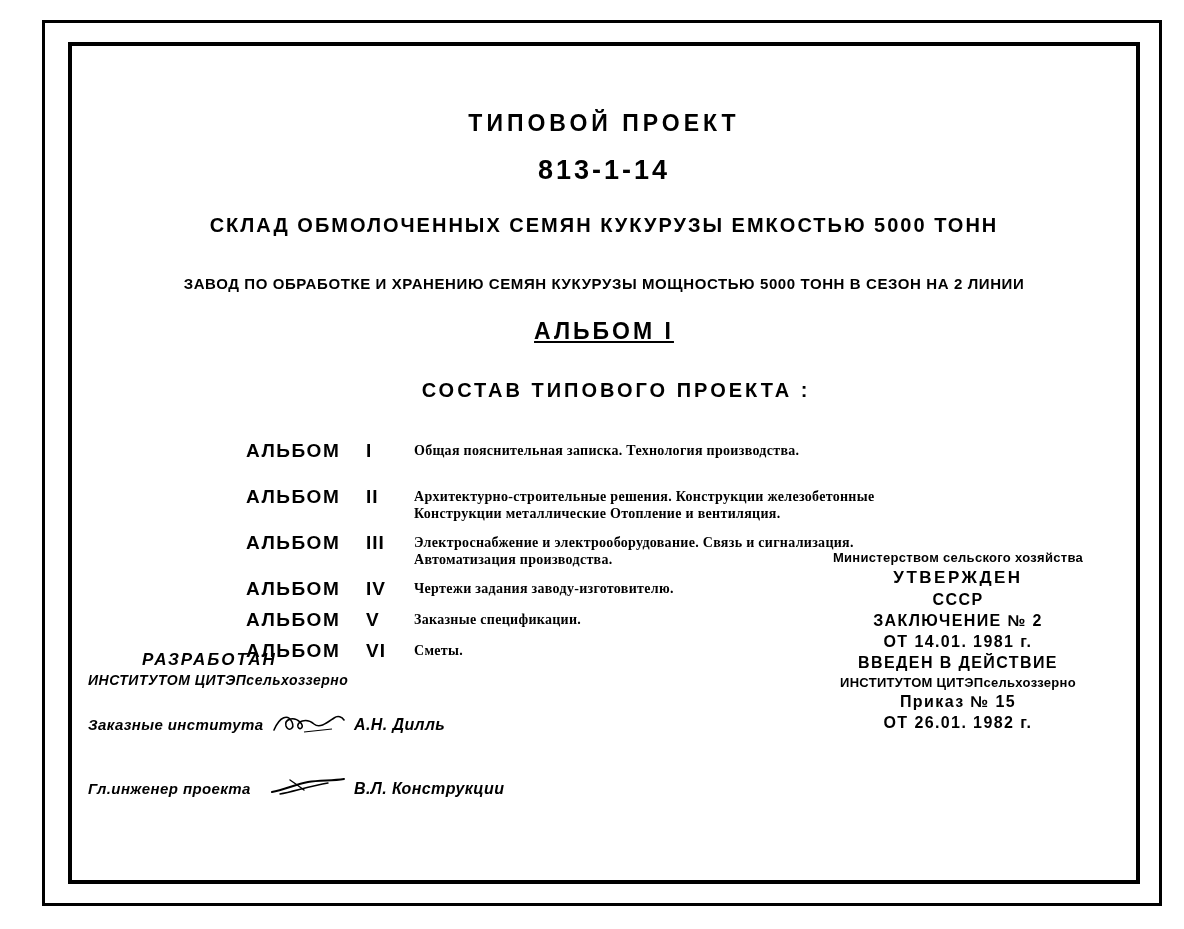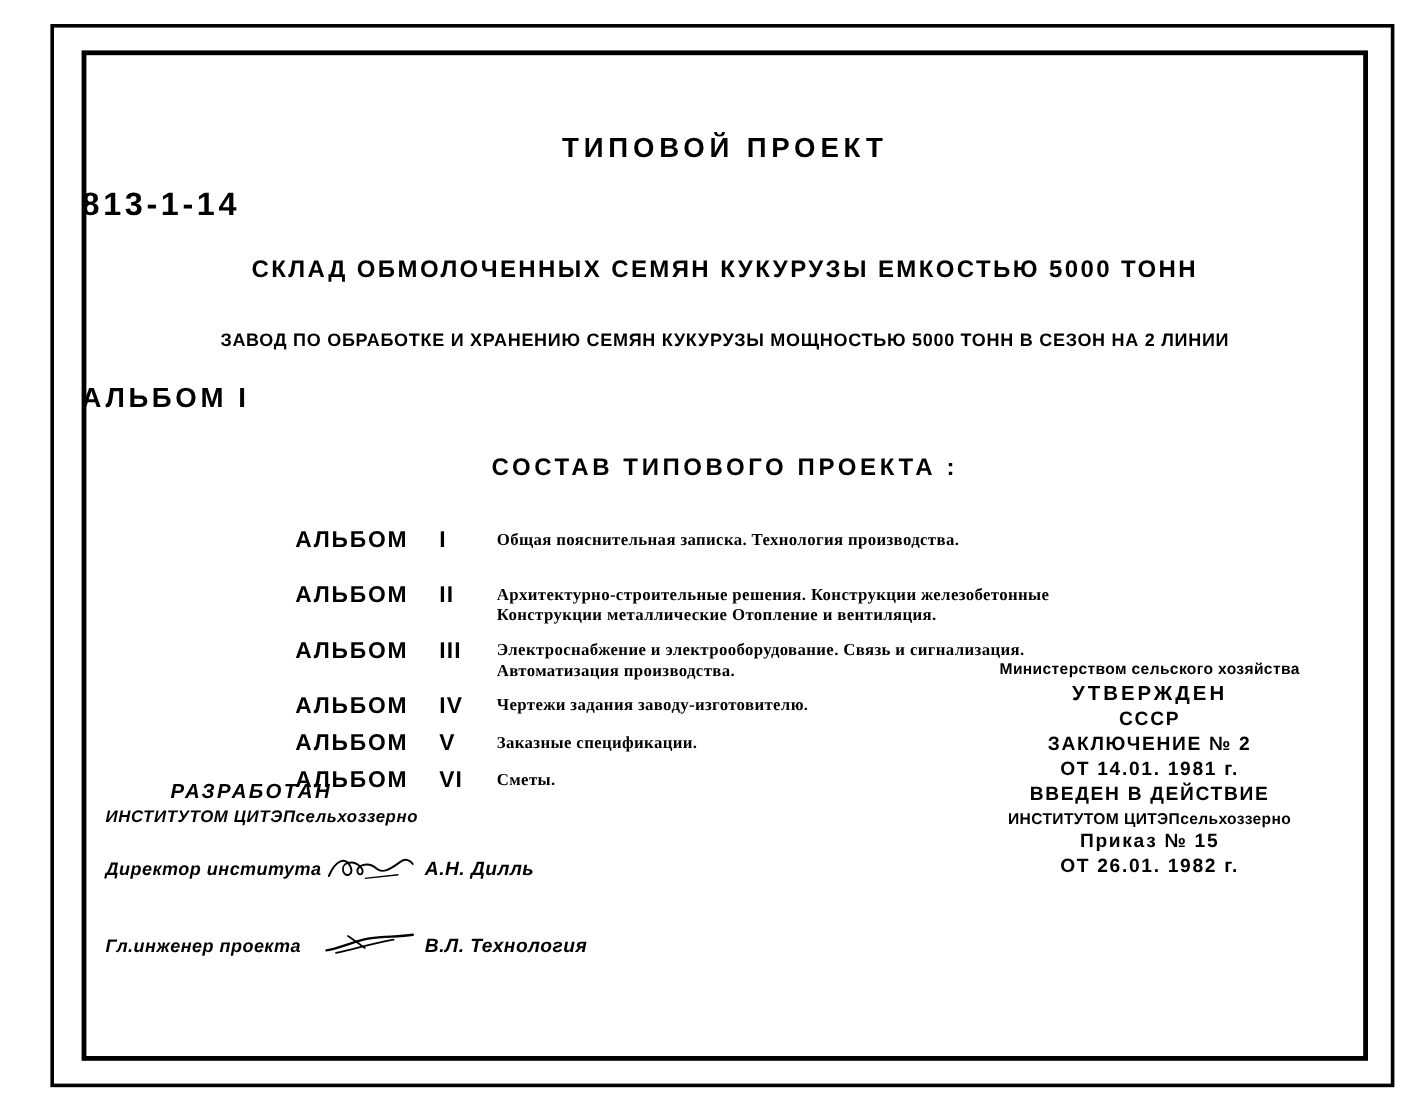--- a/index.html
+++ b/index.html
@@ -63,21 +63,21 @@
     top: 68px;
     width: 100%;
     text-align: center;
     font-size: 23px;
     letter-spacing: 4px;
   }
   .title2 {
     position: absolute;
     top: 113px;
     width: 100%;
-    text-align: left;
+    text-align: center;
     font-size: 27px;
     letter-spacing: 3px;
   }
   .title3 {
     position: absolute;
     top: 172px;
     width: 100%;
     text-align: center;
     font-size: 20px;
     letter-spacing: 2px;
@@ -87,30 +87,33 @@
     top: 233px;
     width: 100%;
     text-align: center;
     font-size: 15px;
     letter-spacing: 0.6px;
   }
   .album-line {
     position: absolute;
     top: 276px;
     width: 100%;
+    text-align: center;
     font-size: 23px;
     letter-spacing: 3px;
+    text-decoration: underline;
   }
   .compose-line {
     position: absolute;
     top: 337px;
     width: 100%;
     text-align: center;
     font-size: 20px;
     letter-spacing: 3px;
+    padding-left: 12px;
   }
 
   
   .album-list {
     position: absolute;
     left: 178px;
     top: 398px;
     width: 640px;
   }
   .album-row {
@@ -272,40 +275,40 @@
         </div>
       </div>
 
     </div>
 
     <div class="dev-block">
       <div class="tl dev-title">РАЗРАБОТАН</div>
       <div class="tl dev-sub">ИНСТИТУТОМ   ЦИТЭПсельхоззерно</div>
 
       <div class="sig-row">
-        <div class="tl sig-label">Директор института</div>
+        <div class="tl sig-label">Заказные института</div>
         <div class="sig-mark">
           <svg width="76" height="26" viewBox="0 0 76 26">
             <path d="M4 20 C10 6, 18 4, 22 12 C25 19, 18 22, 16 16 C14 9, 24 6, 30 12 C35 17, 30 21, 28 17 C26 12, 36 7, 44 14 C50 19, 58 12, 64 8 C68 5, 72 7, 74 10" fill="none" stroke="#000" stroke-width="1.6" stroke-linecap="round"></path>
             <path d="M34 22 L62 19" fill="none" stroke="#000" stroke-width="1.2"></path>
           </svg>
         </div>
         <div class="tl sig-name">А.Н. Дилль</div>
       </div>
 
       <div class="sig-row">
         <div class="tl sig-label">Гл.инженер проекта</div>
         <div class="sig-mark">
           <svg width="76" height="26" viewBox="0 0 76 26">
             <path d="M2 18 C14 16, 26 10, 38 8 C50 6, 62 7, 74 5" fill="none" stroke="#000" stroke-width="2" stroke-linecap="round"></path>
             <path d="M10 20 C22 18, 40 12, 58 9" fill="none" stroke="#000" stroke-width="1.4" stroke-linecap="round"></path>
             <path d="M20 6 C26 10, 30 13, 34 16" fill="none" stroke="#000" stroke-width="1.4" stroke-linecap="round"></path>
           </svg>
         </div>
-        <div class="tl sig-name">В.Л. Технология</div>
+        <div class="tl sig-name">В.Л. Конструкции</div>
       </div>
     </div>
 
     <div class="appr-block">
       <div class="tl l a-small">Министерством сельского хозяйства</div>
       <div class="tl l a-big">УТВЕРЖДЕН</div>
       <div class="tl l a-mid">СССР</div>
       <div class="tl l a-mid">ЗАКЛЮЧЕНИЕ    № 2</div>
       <div class="tl l a-mid">ОТ   14.01.  1981 г.</div>
       <div class="tl l a-mid">ВВЕДЕН  В  ДЕЙСТВИЕ</div>

